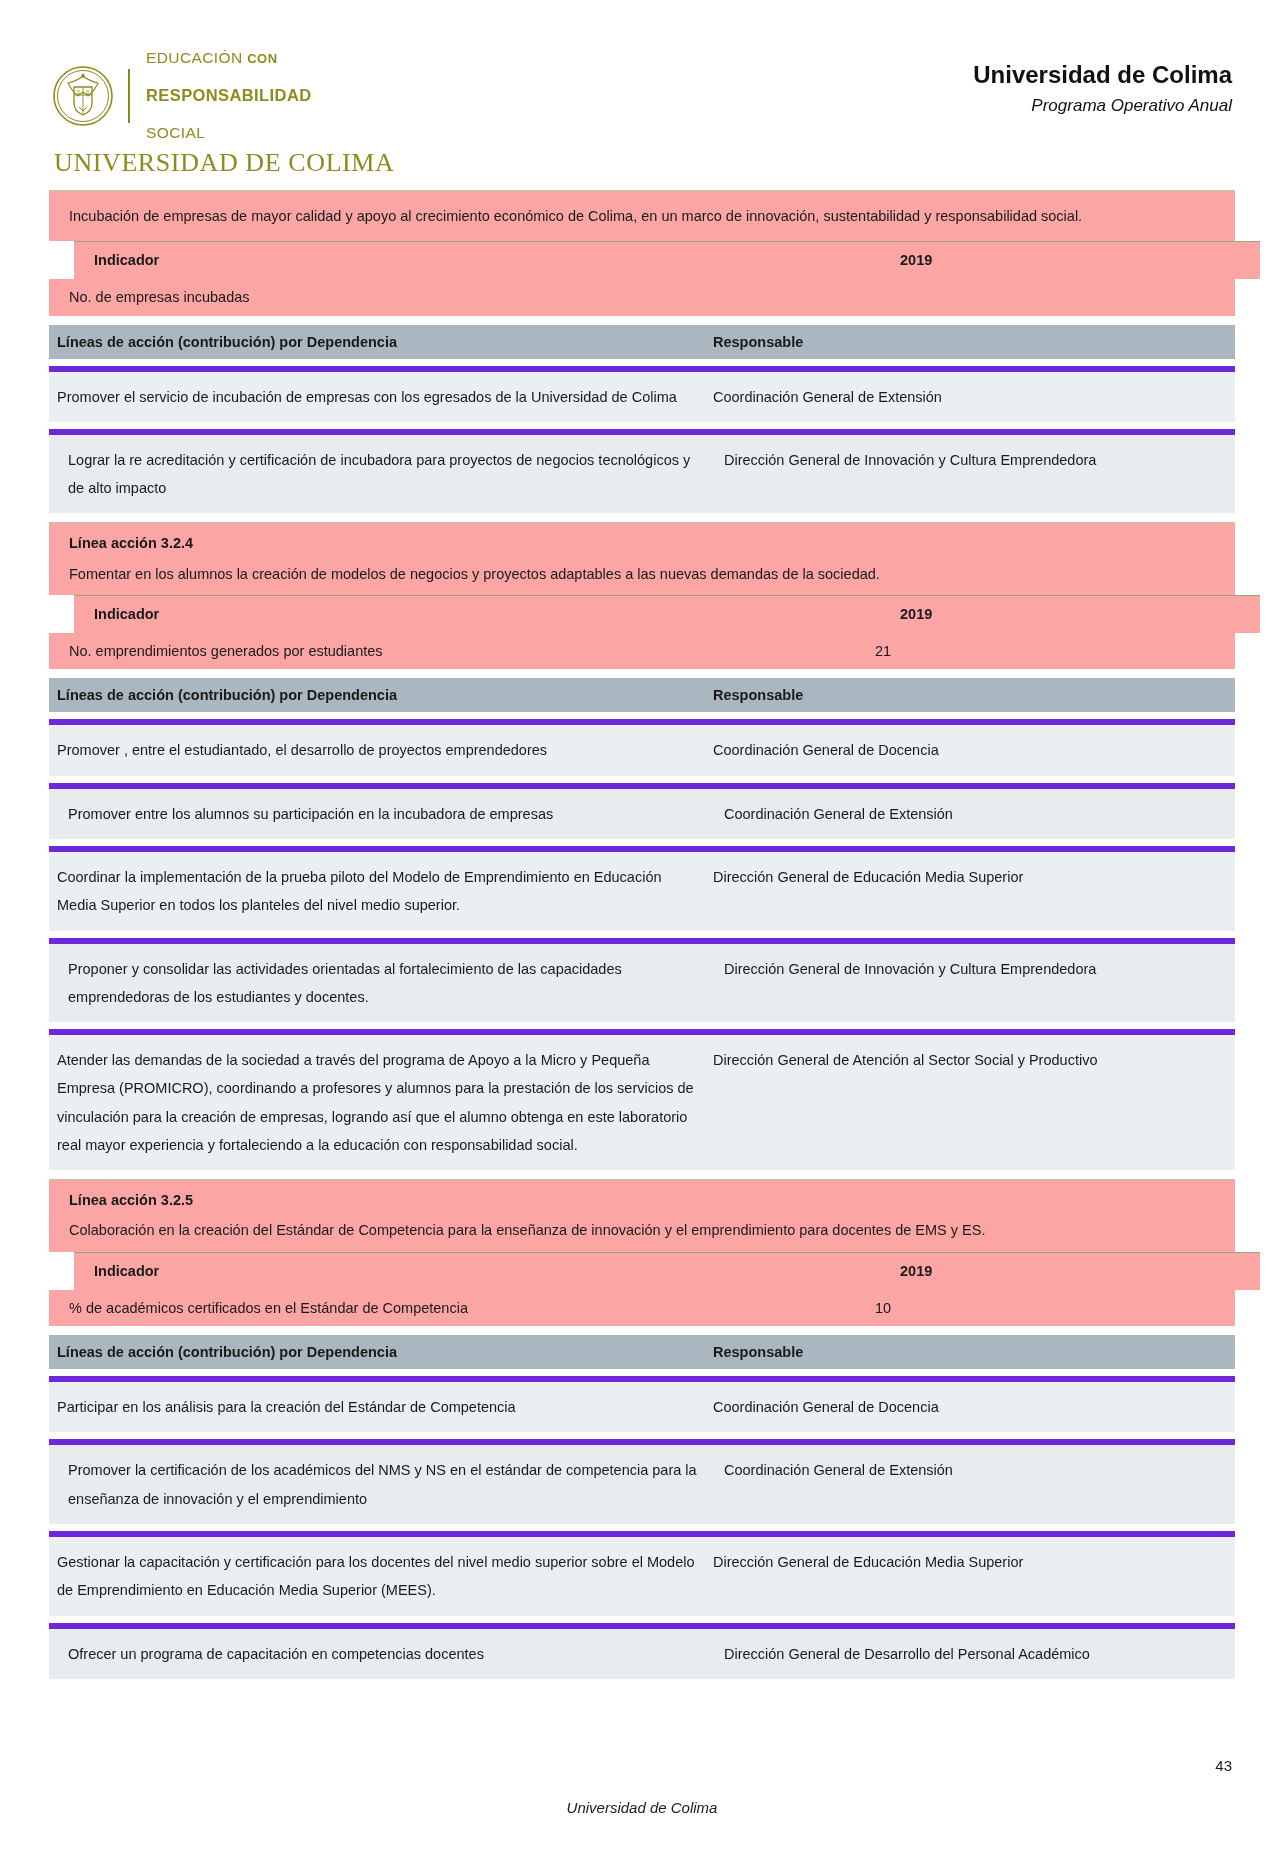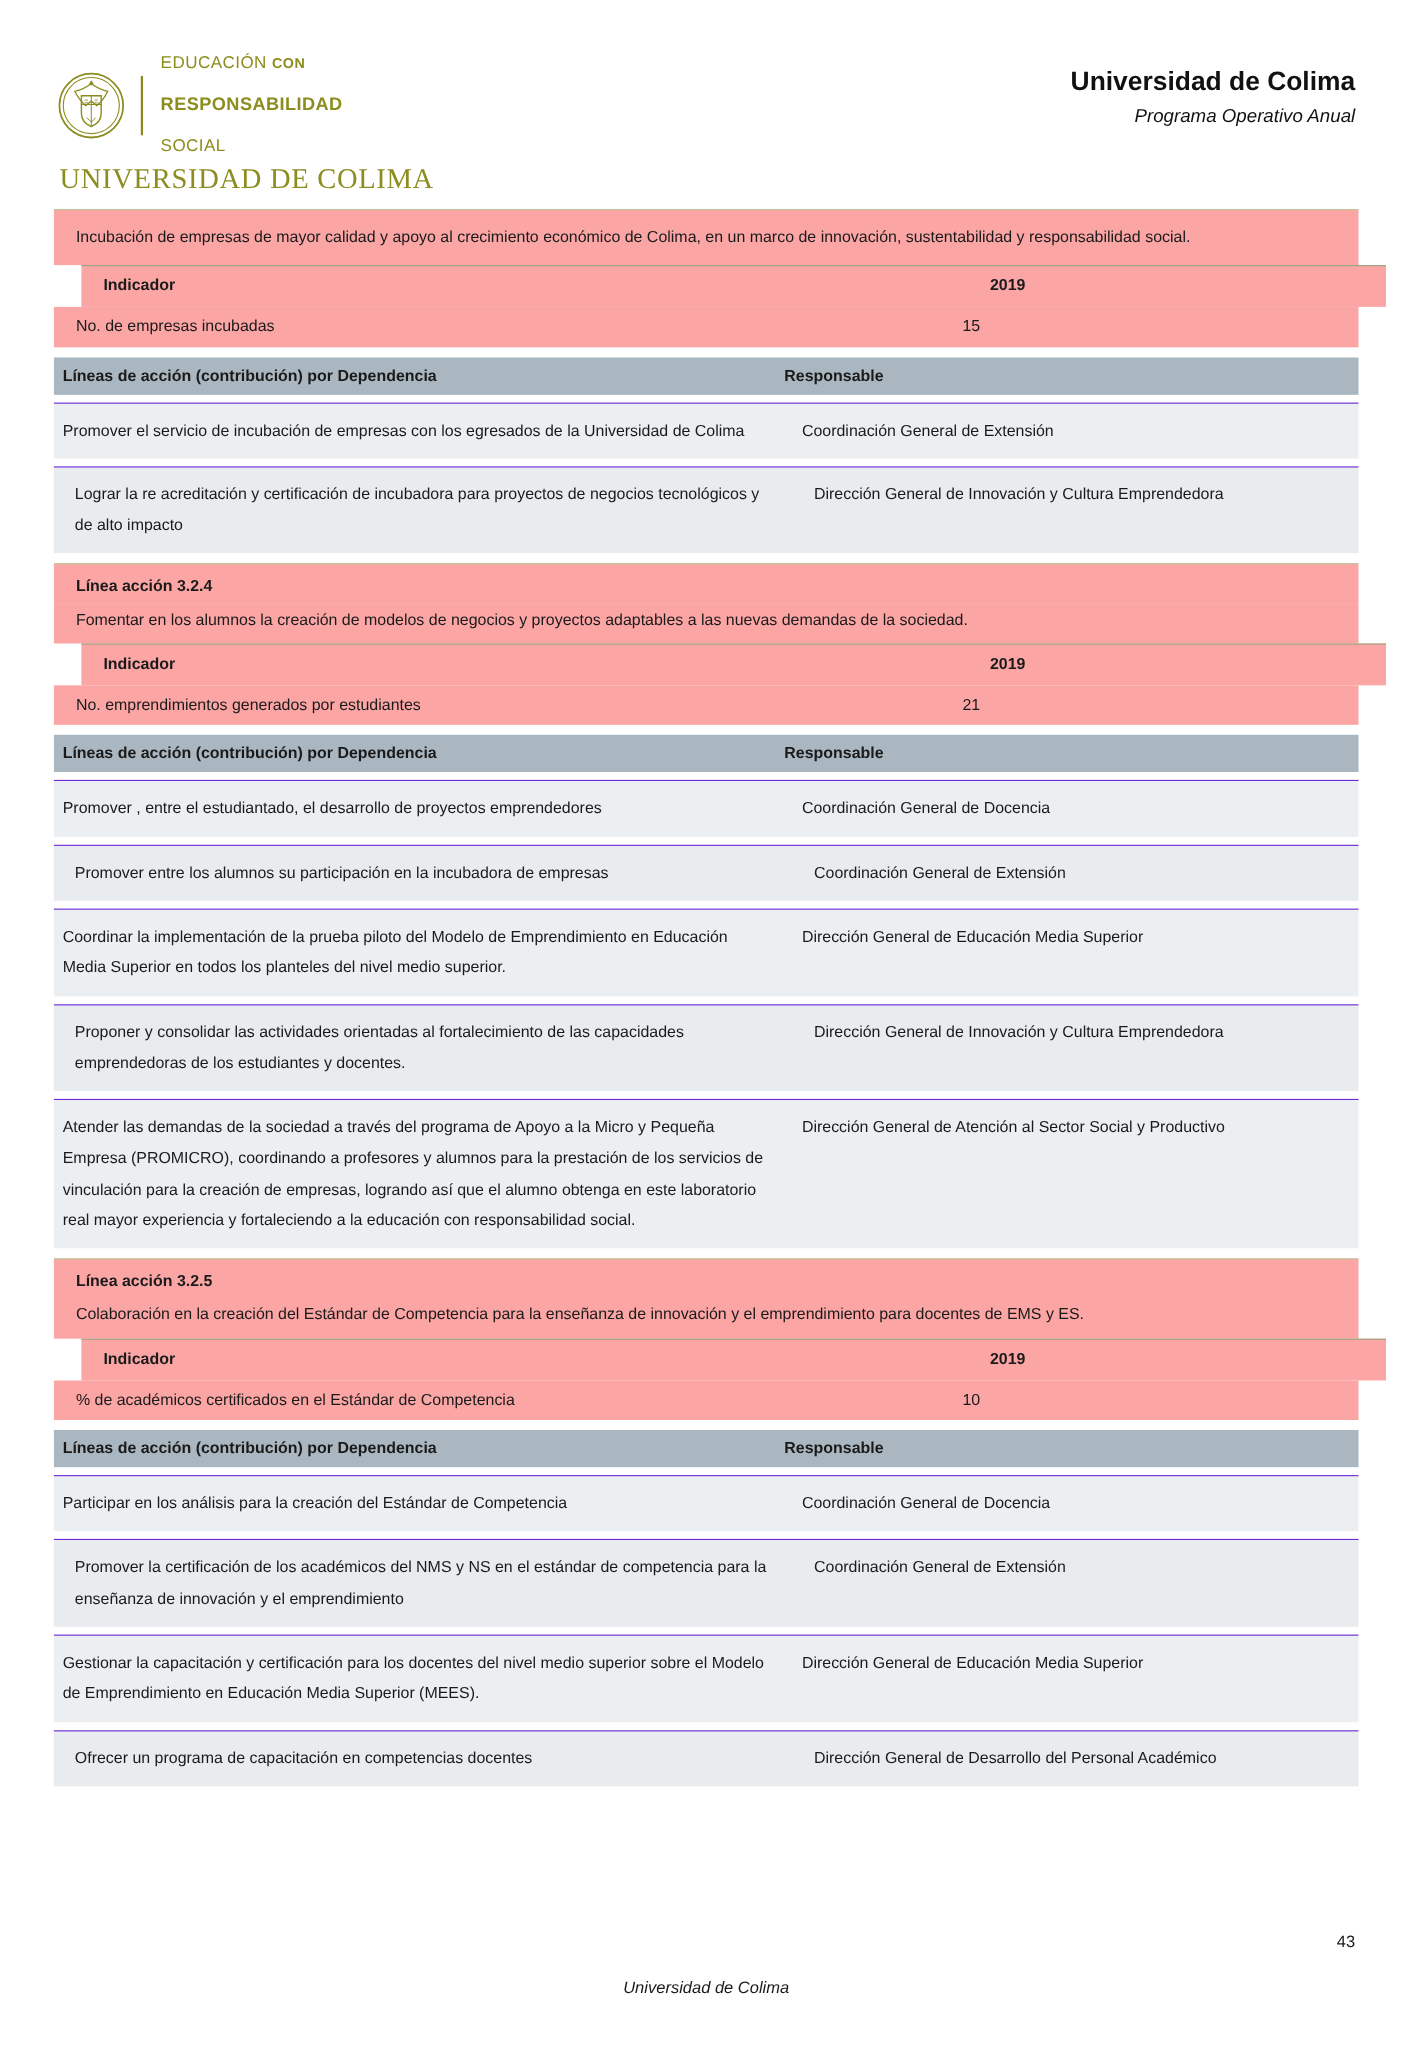--- a/index.html
+++ b/index.html
@@ -203,22 +203,21 @@
     padding-top: 0;
     padding-bottom: 0;
     font-weight: 700;
     font-size: 14.5px;
     line-height: 34px;
   }
 
   
   .data-row {
     background: #eceff2;
-    border-top: 1px solid #6d28d9;
-    gap: 16px;
+    border-top: 6px solid #6d28d9;
   }
   .data-row.alt {
     background: #e8ecef;
     padding-left: 11px;
   }
   .gap {
     height: 9px;
     background: #ffffff;
   }
   .gap-sm {
@@ -296,21 +295,20 @@
     <div class="block">
       <div class="row green green-top">
         <div class="cell-full">Incubación de empresas de mayor calidad y apoyo al crecimiento económico de Colima, en un marco de innovación, sustentabilidad y responsabilidad social.</div>
       </div>
       <div class="row green sep-line">
         <div class="cell-ind-label bold">Indicador</div>
         <div class="cell-ind-value bold">2019</div>
       </div>
       <div class="row green">
         <div class="cell-ind-label">No. de empresas incubadas</div>
-        <div class="cell-ind-value">15</div>
       </div>
 
       <div class="gap"></div>
 
       <div class="row hdr-row">
         <div class="cell-left">Líneas de acción (contribución) por Dependencia</div>
         <div class="cell-right">Responsable</div>
       </div>
 
       <div class="gap-sm"></div>

